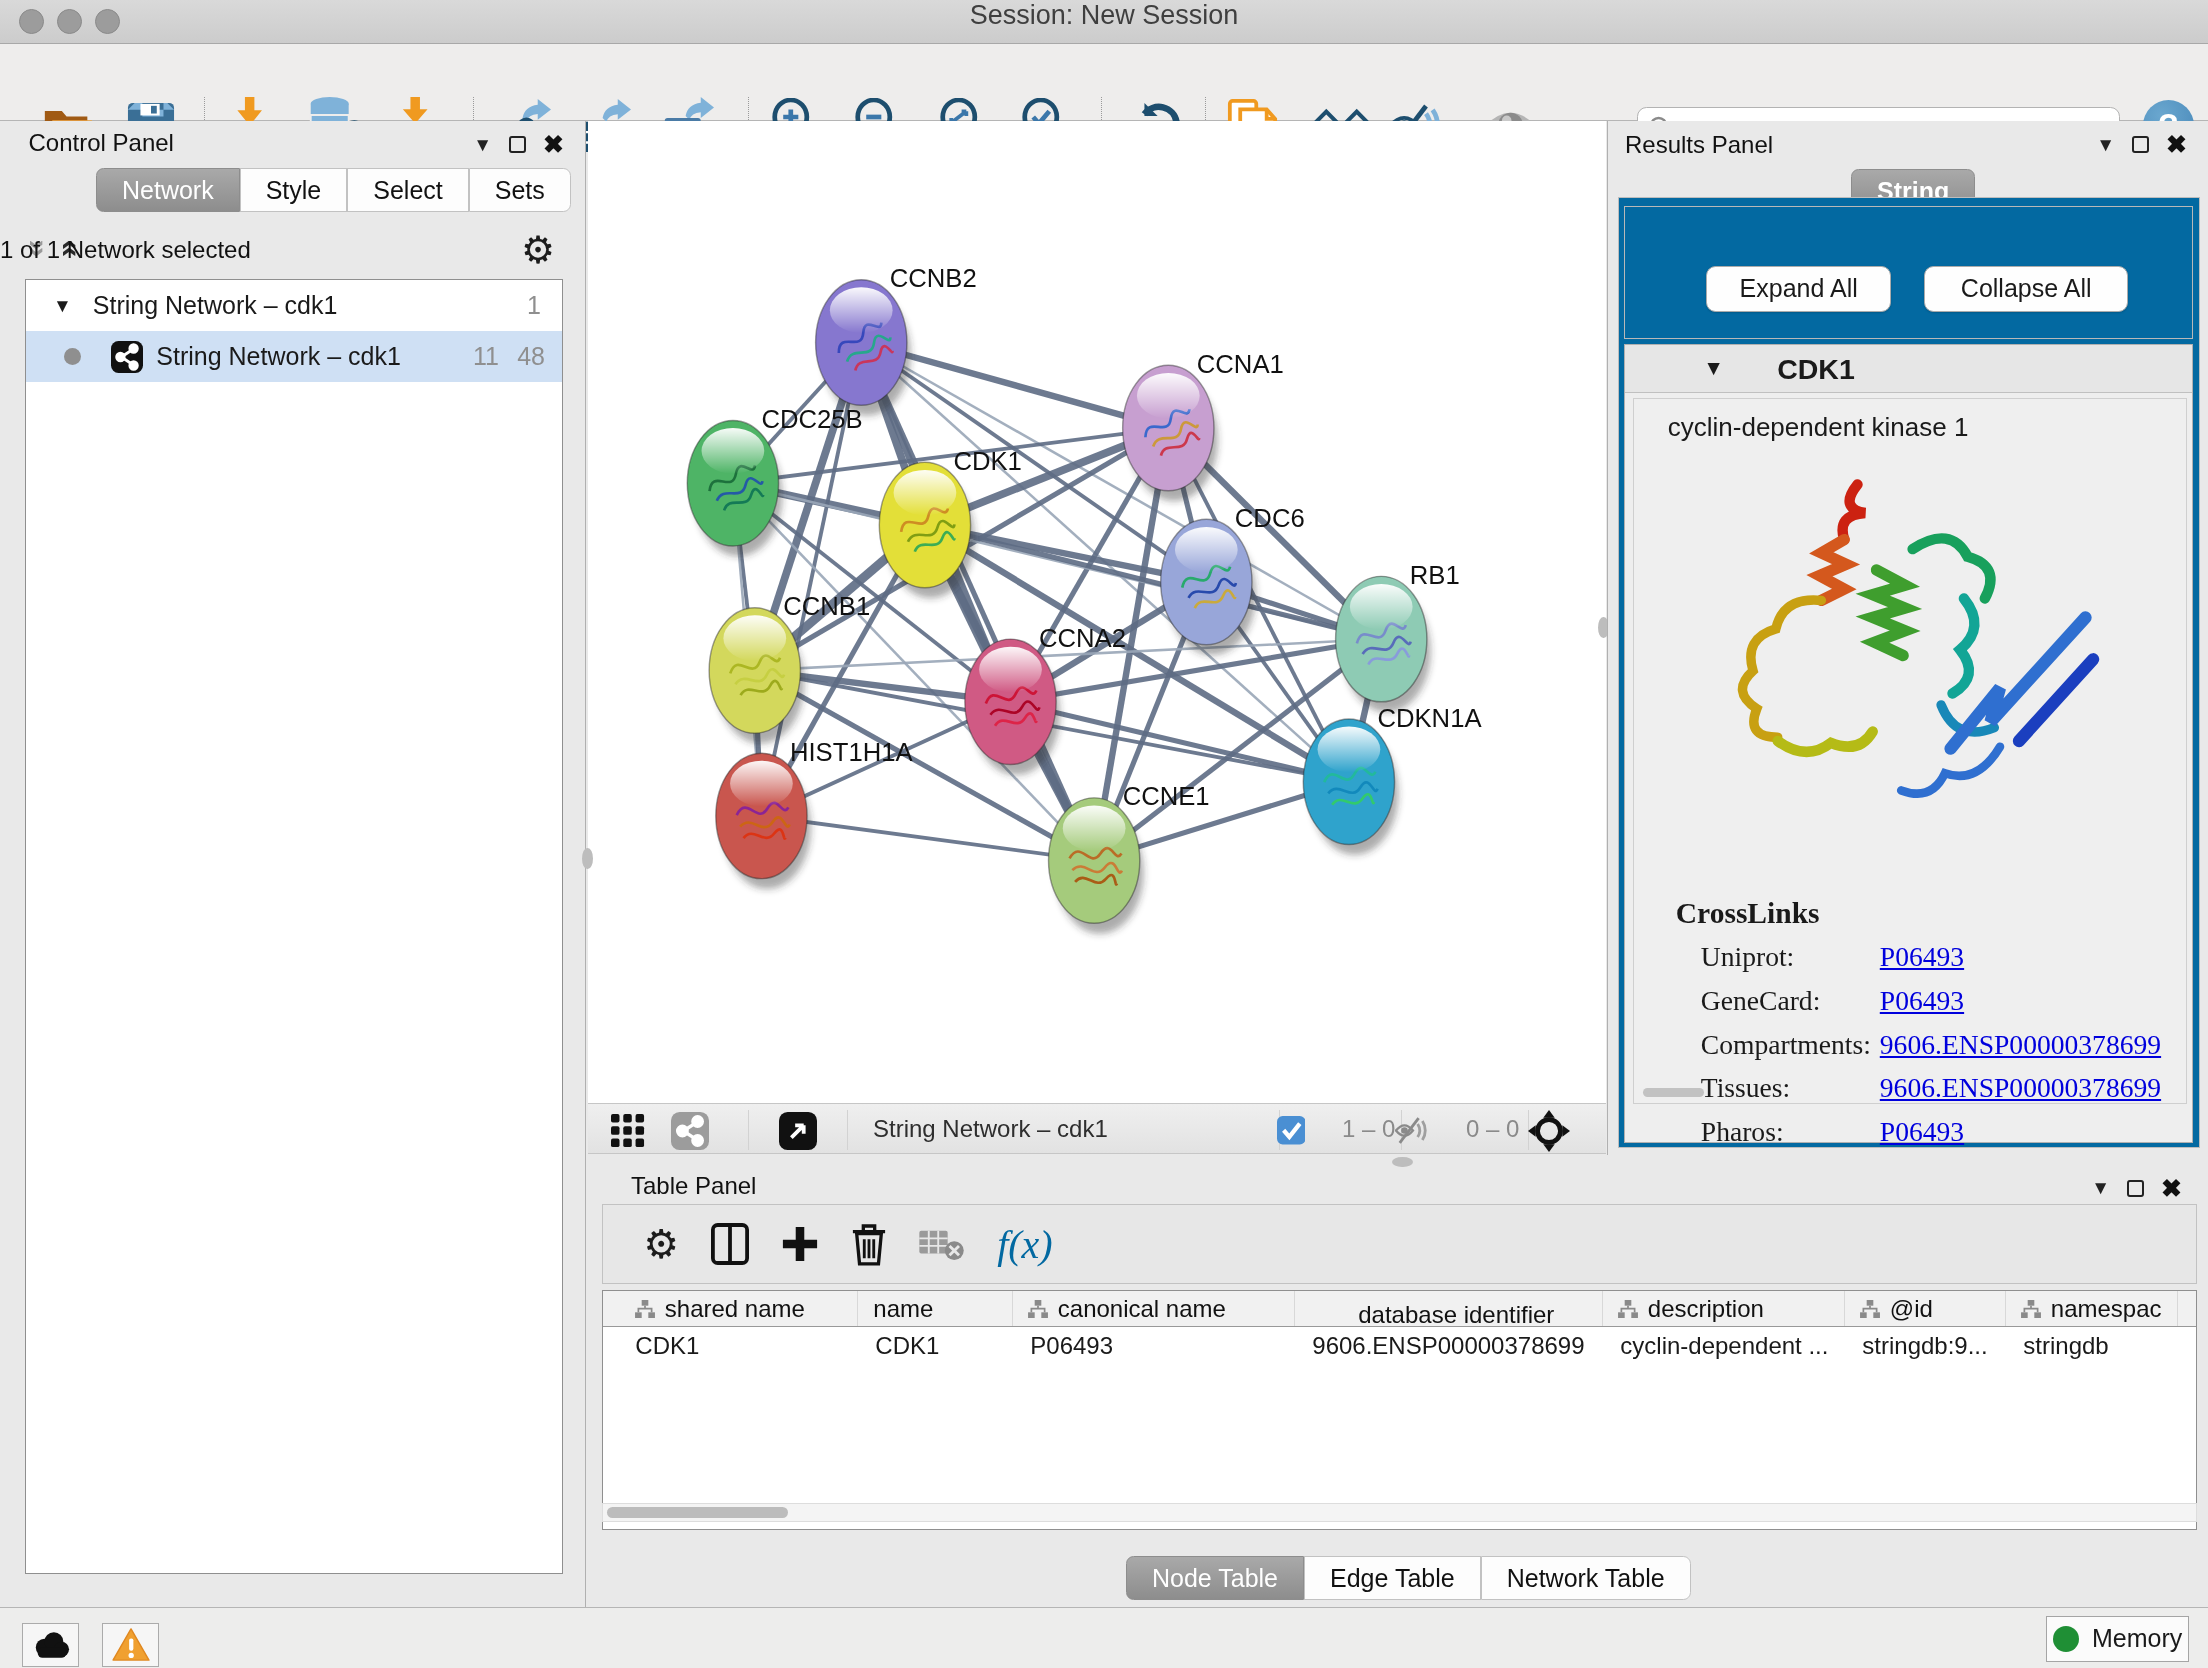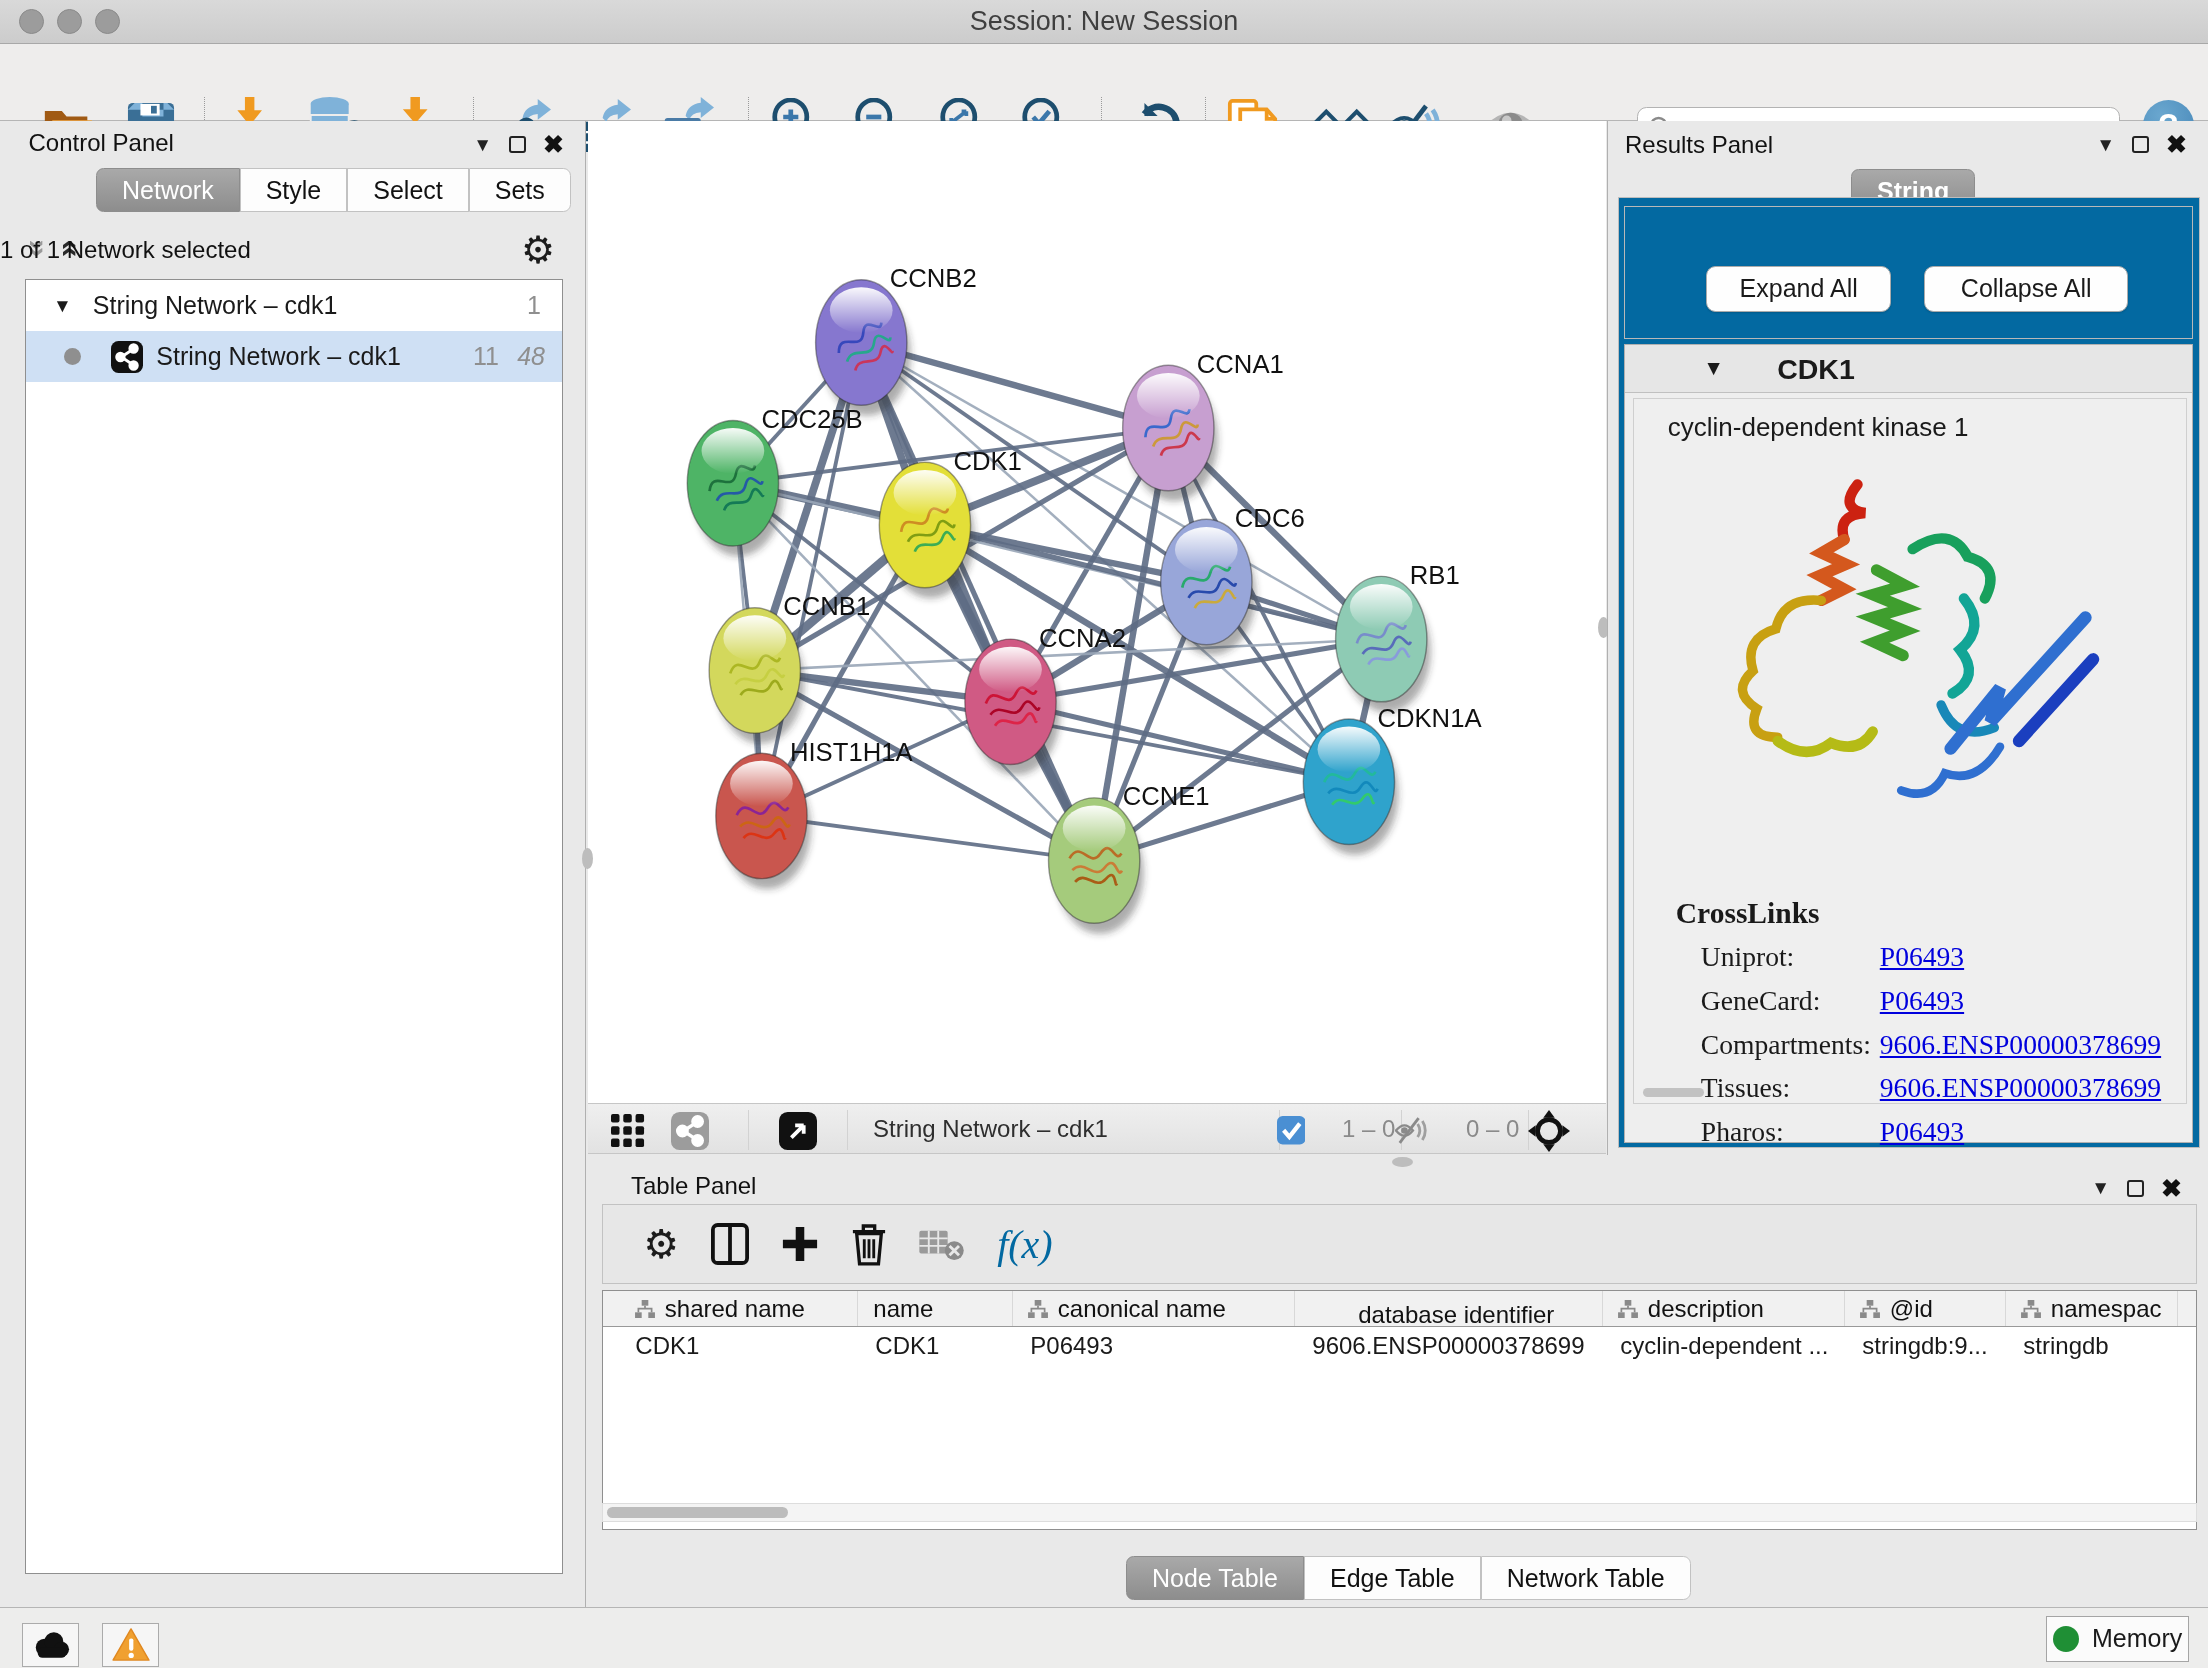--- a/index.html
+++ b/index.html
@@ -3,21 +3,21 @@
 <meta charset="utf-8">
 <style>
   * { margin:0; padding:0; box-sizing:border-box; }
   html,body { width:2208px; height:1668px; overflow:hidden; }
   body { font-family:"Liberation Sans", sans-serif; background:#e9e9e9; position:relative; color:#1a1a1a; }
   .abs { position:absolute; }
 
   
   #titlebar { left:0; top:0; width:2208px; height:44px;
     background:linear-gradient(#d9d9d9,#cccccc); border-bottom:1px solid #a8a8a8;
-    display:flex; align-items:center; }
+    display:flex; }
   .mac-dot { width:25px; height:25px; border-radius:50%; background:#9c9c9c; border:1px solid #8a8a8a; position:absolute; top:8.6px; }
   #title-text { width:100%; text-align:center; font-size:27px; color:#3f3f3f; }
 
   
   #toolbar { left:0; top:44px; width:2208px; height:77px; background:#eeedec; border-bottom:1.9px solid #b5b5b5; }
   .tbtn { position:absolute; top:51px; width:61px; height:61px; margin-left:-30px;
     display:flex; align-items:center; justify-content:center; }
   .tsep { position:absolute; top:53px; width:0; height:57px; border-left:1.9px dotted #9a9a9a; }
   #search-box { left:1637px; top:63px; width:483px; height:42px; background:#fff; border:1.9px solid #b3b3b3;
     border-radius:9.5px; display:flex; align-items:center; padding:0 11.4px; gap:9.5px; }
@@ -330,21 +330,21 @@
           <rect width="34" height="34" rx="8" fill="#111"></rect>
           <g stroke="#fff" stroke-width="3" fill="#fff">
             <path d="M11 17 23 9M11 17 23 25" fill="none"></path>
             <circle cx="10" cy="17" r="4"></circle>
             <circle cx="24" cy="8" r="4"></circle>
             <circle cx="24" cy="26" r="4"></circle>
           </g>
         </svg>
       <span style="margin-left:13.3px;">String Network – cdk1</span>
       <span class="tree-count" style="position:absolute; right:63px;">11</span>
-      <span class="tree-count" style="position:absolute; right:17px;font-style:italic;">48</span>
+      <span class="tree-count" style="position:absolute; right:17px;">48</span>
     </div>
   </div>
 </div>
 
 <div id="network-canvas" class="abs">
   <svg id="network-svg" width="1018" height="982" viewBox="0 0 1070 1033">
       <defs>
         <linearGradient id="gloss" x1="0" y1="0" x2="0" y2="1">
           <stop offset="0" stop-color="#ffffff" stop-opacity="0.95"></stop>
           <stop offset="1" stop-color="#ffffff" stop-opacity="0"></stop>

